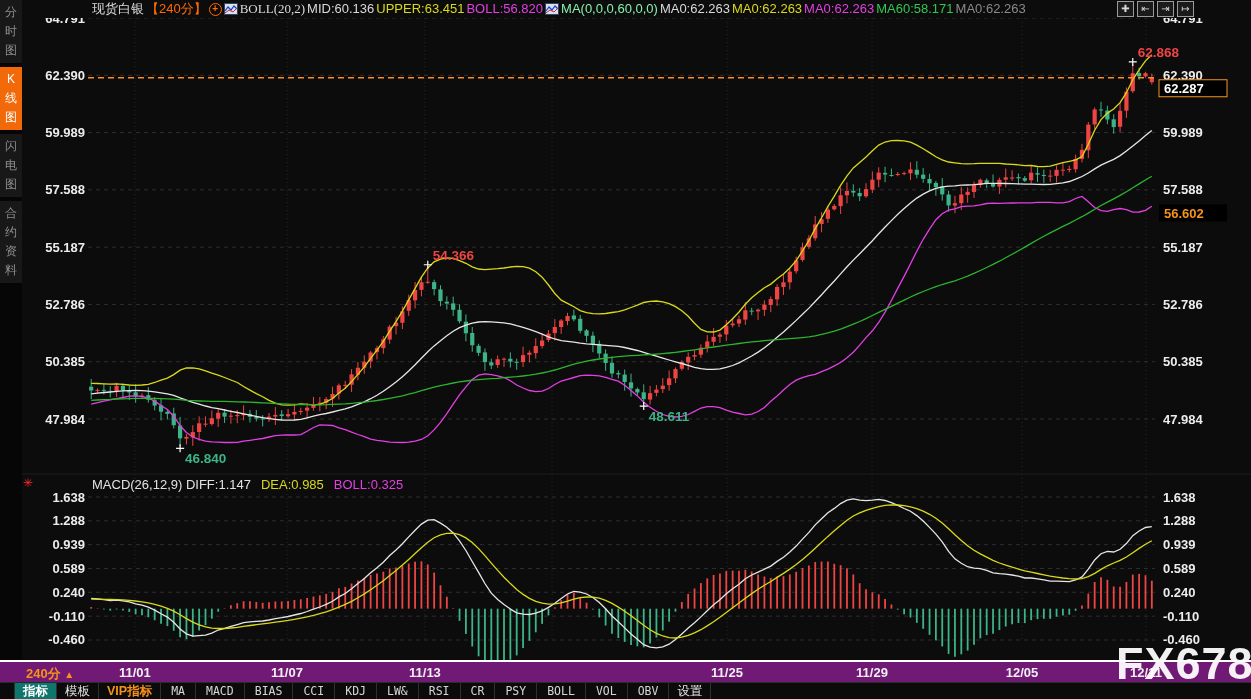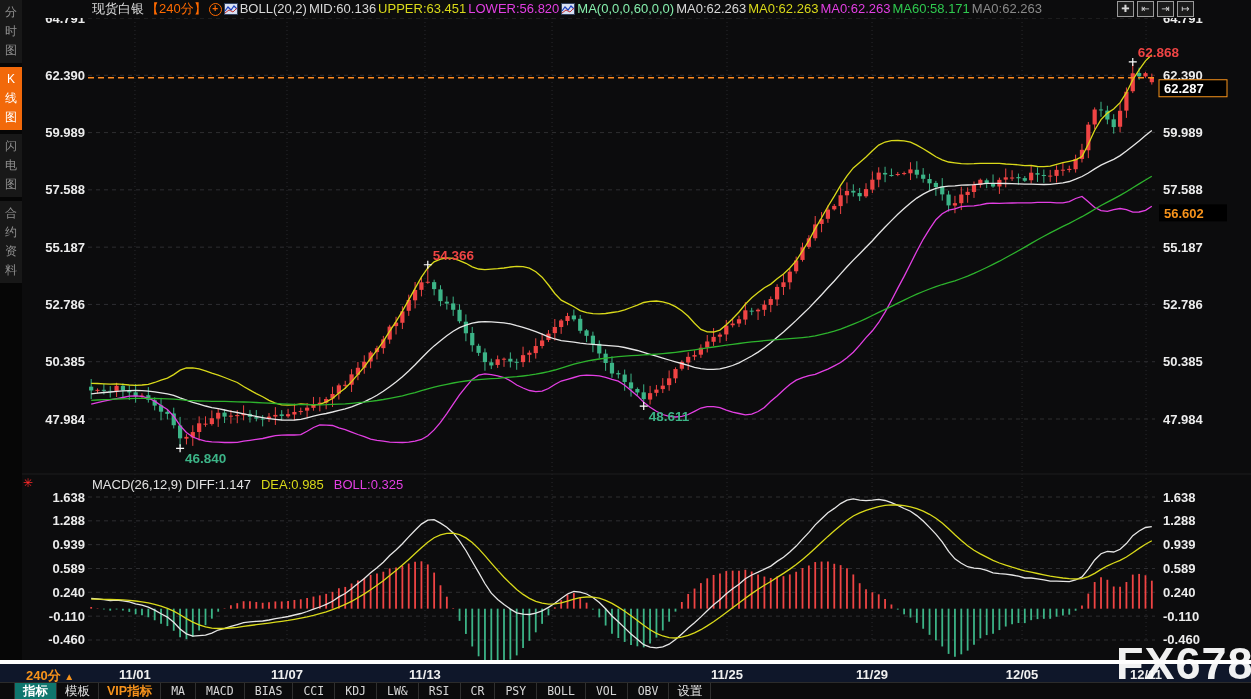--- a/index.html
+++ b/index.html
@@ -20,22 +20,22 @@
   .chart-ico{display:inline-block;width:14px;height:12px;}
   #winicons{position:absolute;left:1117px;top:1px;display:flex;gap:3px;}
   .wicon{width:15px;height:14px;border:1px solid #9a9a9a;background:#1b1b1b;color:#d8d8d8;
          font-size:10px;line-height:13px;text-align:center;cursor:pointer;}
   
   #chart{position:absolute;left:22px;top:18px;}
   #macdheader{position:absolute;left:92px;top:477px;font-size:13px;white-space:nowrap;}
   #macdheader span{margin-right:10px;}
   #starburst{position:absolute;left:23px;top:476px;color:#ff2a2a;font-size:12px;cursor:pointer;}
   
-  #timeaxis{position:absolute;left:0;top:660px;width:1251px;height:22px;border-top:4px solid #ffffff;
-            background:#0f172a;}
+  #timeaxis{position:absolute;left:0;top:660px;width:1251px;height:22px;border-top:2px solid #ffffff;
+            background:#701a75;}
   #period{position:absolute;left:26px;top:3px;color:#f7931b;font-weight:700;font-size:13px;cursor:pointer;}
   #period .arrow{font-size:10px;}
   .tick-label{position:absolute;top:3px;width:60px;margin-left:-30px;text-align:center;color:#f0f0f0;
               font-weight:700;font-size:13px;}
   #datebox{position:absolute;left:466px;top:1px;width:182px;height:18px;background:#151515;
            border:1px solid #6e6e6e;color:#f7931b;font-size:12.5px;line-height:17px;text-align:center;}
   
   #toolbar{position:absolute;left:0;top:682px;width:1251px;height:17px;border-top:1px solid #2b2b2b;
            background:#0b0b0c;display:flex;align-items:stretch;padding-left:14px;}
   .tb{color:#e4e4e4;font-size:12.5px;line-height:16px;padding:0 8px;cursor:pointer;
@@ -76,24 +76,24 @@
     </div>
   <div id="header">
       <span class="hitem" style="color: rgb(217, 217, 217);">现货白银</span>
       <span class="hitem" style="color: rgb(255, 106, 0);">【240分】</span>
       <span class="plus-circle">+</span>
       <span class="chart-ico"><svg width="14" height="12">
           <rect x="0.5" y="0.5" width="13" height="11" fill="#d8e0f2" stroke="#33425f"></rect>
           <polyline points="1,8 4,4 7,7 10,3 13,6" fill="none" stroke="#1a3fbf" stroke-width="1.2"></polyline>
           <polyline points="1,10 5,7 9,9 13,5" fill="none" stroke="#c23333" stroke-width="1"></polyline>
         </svg></span>
-      <span class="hitem" style="color: rgb(217, 217, 217);">BOLL(20,2)</span>
+      <span class="hitem" style="color: rgb(217, 217, 217); font-family: Liberation Serif, serif;">BOLL(20,2)</span>
       <span class="hitem" style="color: rgb(217, 217, 217);">MID:60.136</span>
       <span class="hitem" style="color: rgb(217, 217, 26);">UPPER:63.451</span>
-      <span class="hitem" style="color: rgb(227, 63, 227);">LOWER:56.820</span>
+      <span class="hitem" style="color: rgb(227, 63, 227);">BOLL:56.820</span>
       <span class="chart-ico"><svg width="14" height="12">
           <rect x="0.5" y="0.5" width="13" height="11" fill="#d8e0f2" stroke="#33425f"></rect>
           <polyline points="1,8 4,4 7,7 10,3 13,6" fill="none" stroke="#1a3fbf" stroke-width="1.2"></polyline>
           <polyline points="1,10 5,7 9,9 13,5" fill="none" stroke="#c23333" stroke-width="1"></polyline>
         </svg></span>
       <span class="hitem" style="color: #86efac;">MA(0,0,0,60,0,0)</span>
       <span class="hitem" style="color: rgb(217, 217, 217);">MA0:62.263</span>
       <span class="hitem" style="color: rgb(217, 217, 26);">MA0:62.263</span>
       <span class="hitem" style="color: rgb(227, 63, 227);">MA0:62.263</span>
       <span class="hitem" style="color: rgb(47, 201, 79);">MA60:58.171</span>

